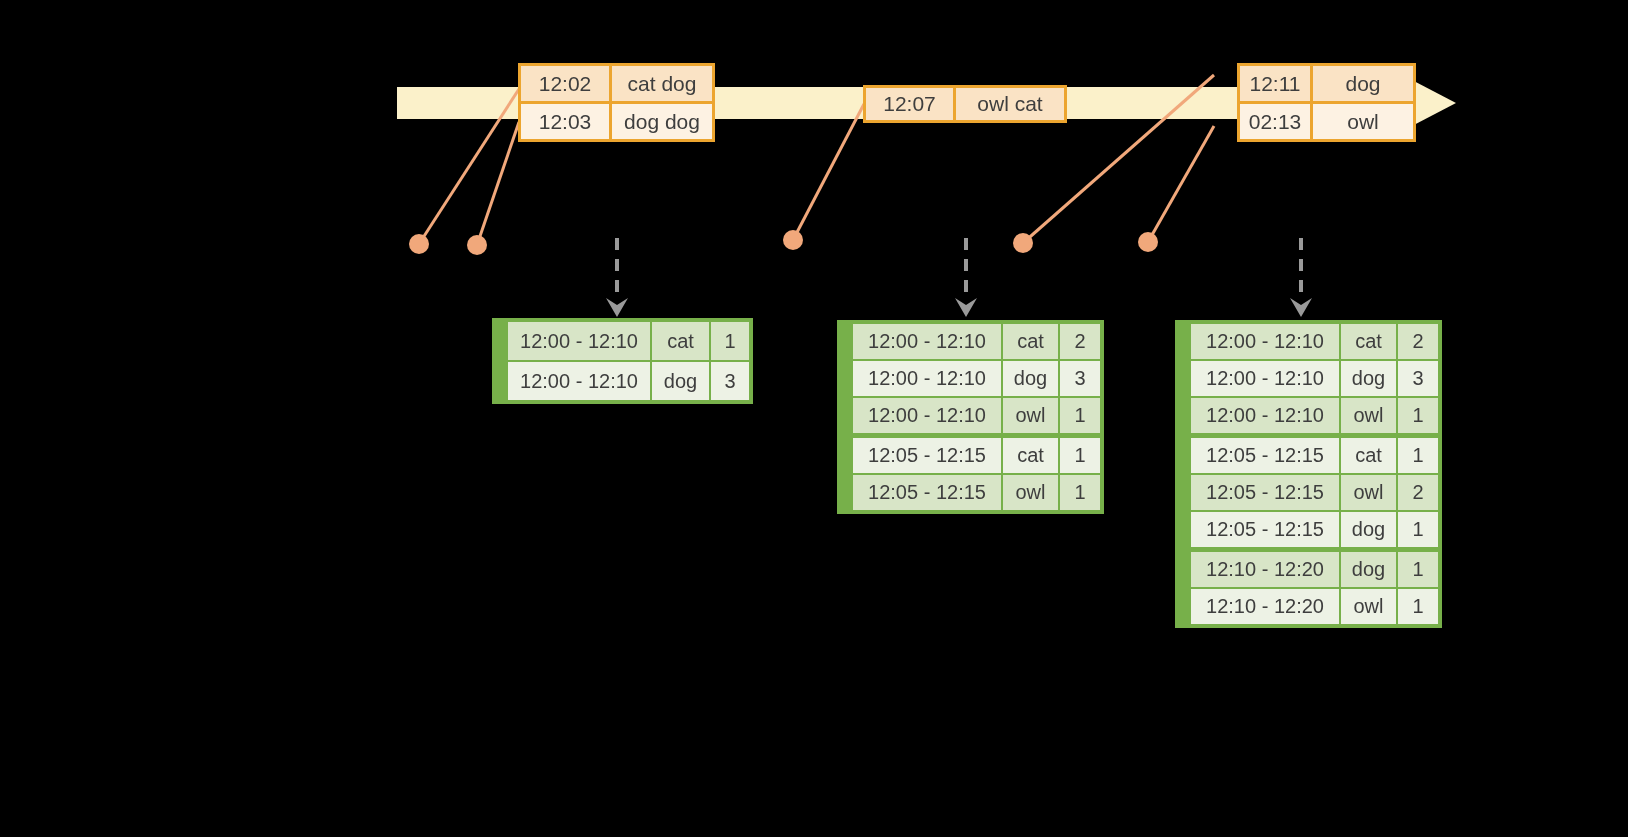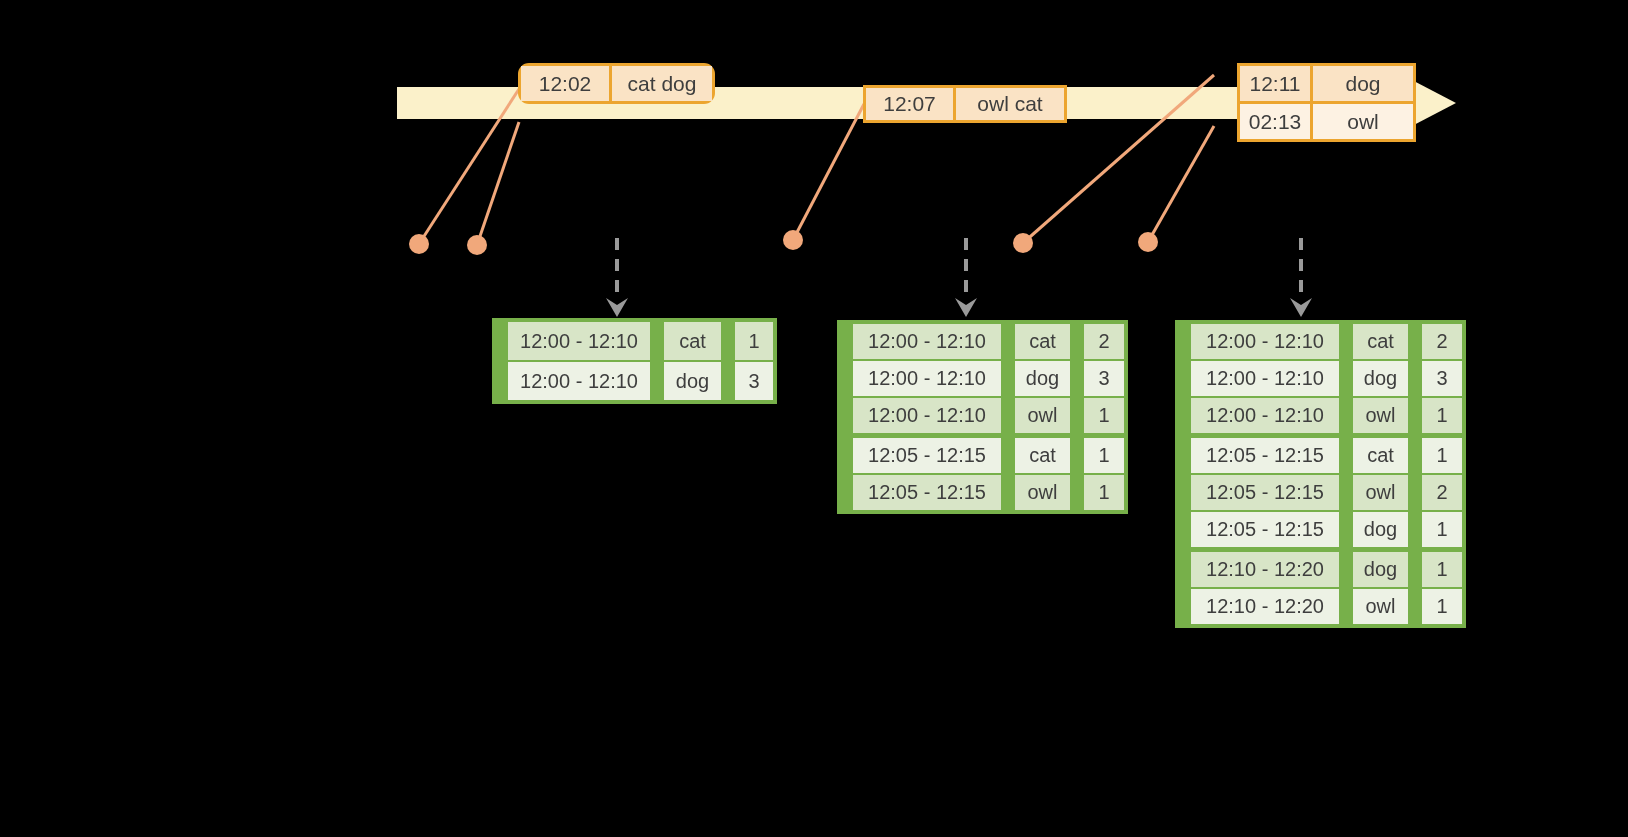--- a/index.html
+++ b/index.html
@@ -78,21 +78,21 @@
     background:var(--c-result-border,#77B04A);
     border:4px solid var(--c-result-border,#77B04A);
     display:flex;
     flex-direction:column;
     gap:2px;
     z-index:2;
   }
   .result-row{
     display:grid;
     grid-template-columns:var(--cols);
-    gap:14px;
+    gap:2px;
     padding-left:12px;
   }
   .result-row.new-group{ margin-top:3px; }
   .result-row .cell{
     height:var(--rowh,35px);
     display:flex;
     align-items:center;
     justify-content:center;
     font-size:20px;
     color:var(--c-text,#3E3E3E);
@@ -130,27 +130,31 @@
     <g>
       <line class="trigger-line" x1="966" y1="238" x2="966" y2="301"></line>
       <path class="trigger-head" d="M955,298 L966,317 L977,298 L966,305 Z"></path>
     </g>
     <g>
       <line class="trigger-line" x1="1301" y1="238" x2="1301" y2="301"></line>
       <path class="trigger-head" d="M1290,298 L1301,317 L1312,298 L1301,305 Z"></path>
     </g>
   </svg>
 
-  <div class="event-table" style="left:518px;top:63px;border-radius:11px;--cols:88px 100px;--rowh:35px;">
+  <div class="event-table" style="left:518px;top:63px;--cols:88px 100px;--rowh:35px;">
 
       <div class="event-row dark">
         <span class="cell">12:02</span>
         <span class="cell">cat dog</span>
       </div>
 
+      <div class="event-row light">
+        <span class="cell">12:03</span>
+        <span class="cell">dog dog</span>
+      </div>
     </div>
 
   <div class="event-table" style="left:863px;top:85px;--cols:87px 108px;--rowh:32px;">
 
       <div class="event-row dark">
         <span class="cell">12:07</span>
         <span class="cell">owl cat</span>
       </div>
     </div>
 

